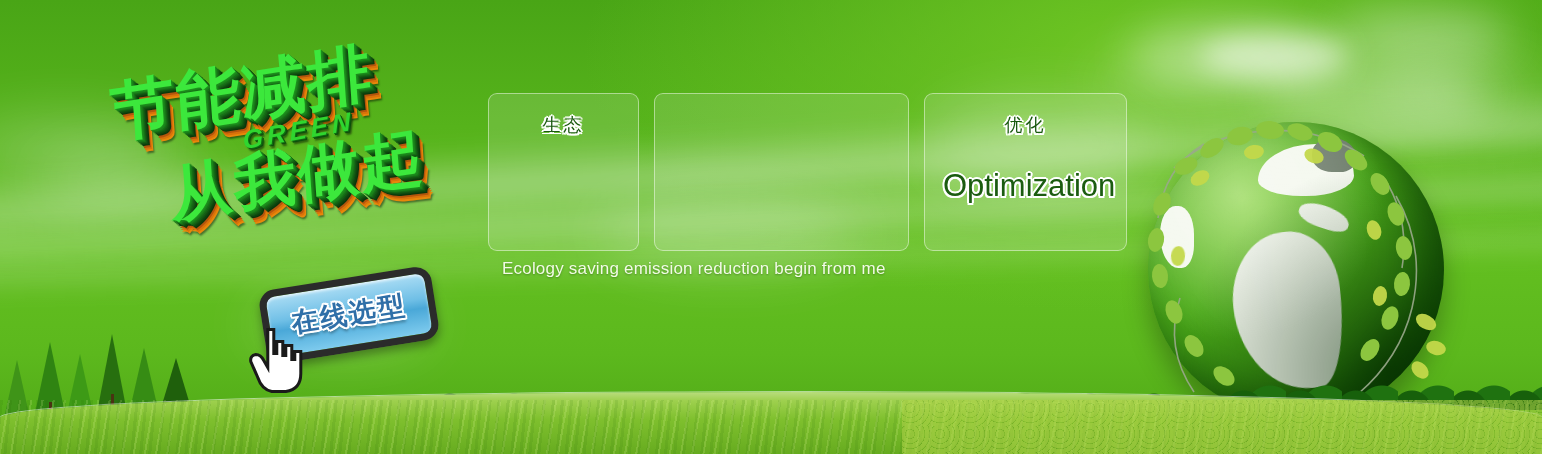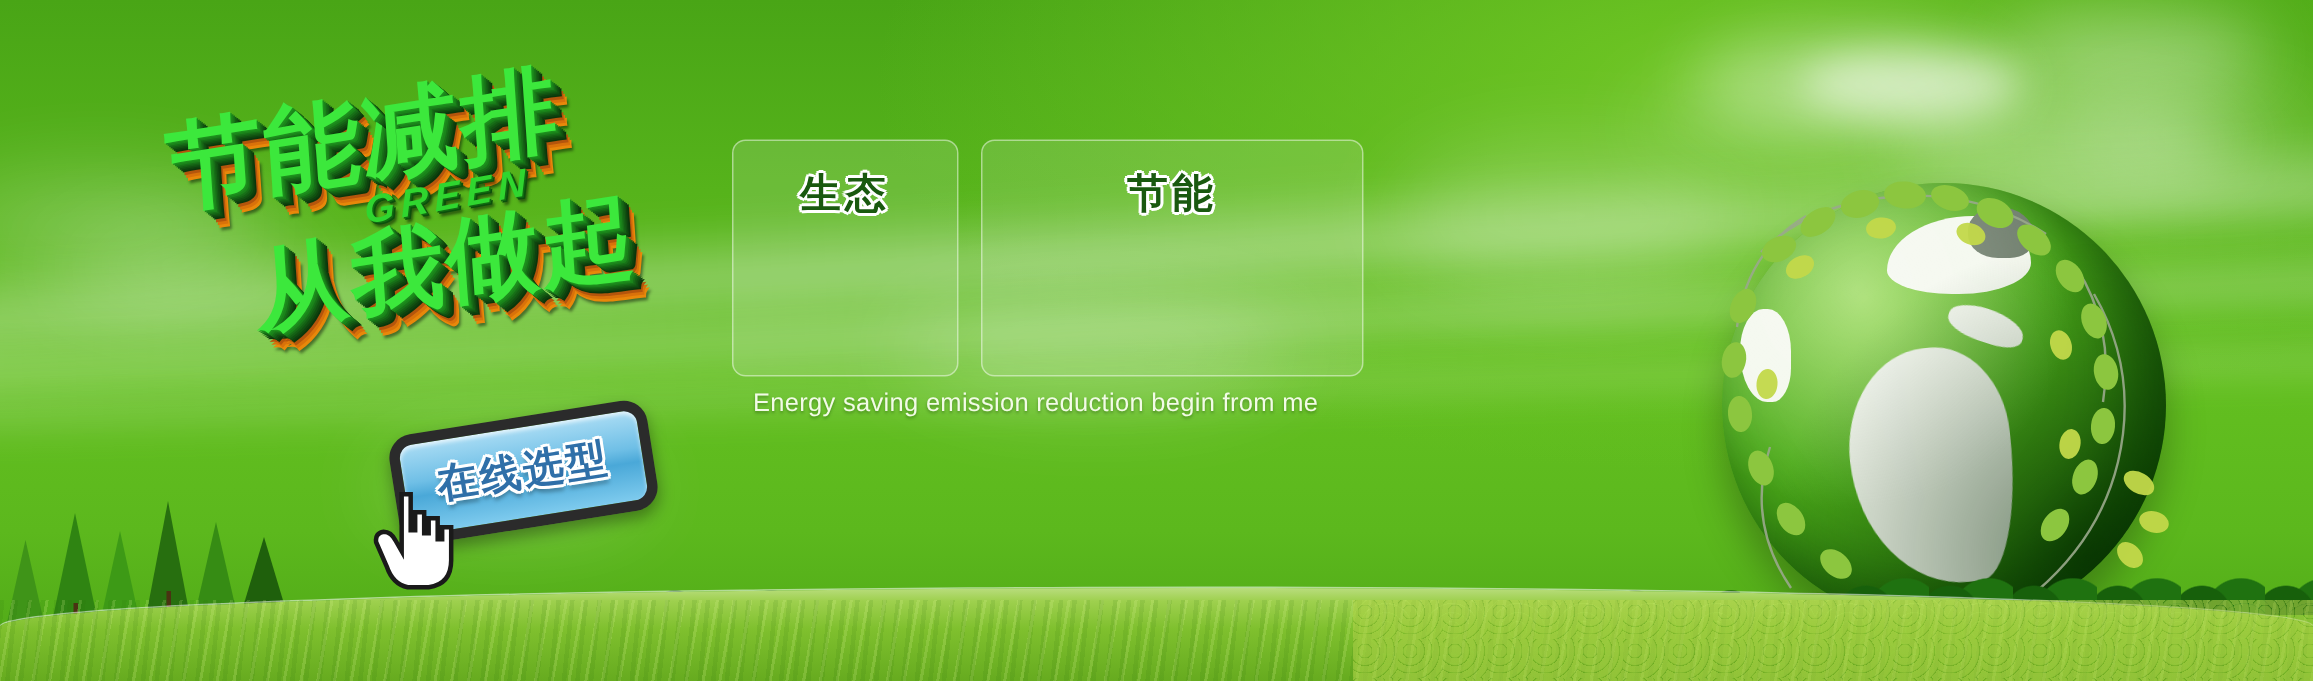--- a/index.html
+++ b/index.html
@@ -148,21 +148,21 @@
     border:1px solid rgba(255,255,255,.45);
     border-radius:9px;
     background:rgba(255,255,255,.13);
     text-align:center;
     cursor:pointer;
   }
   .card.w1{width:151px;}
   .card.w2{width:255px;}
   .card.w3{width:203px;}
   .card-cn{
-    font-size:27px;font-weight:700;color:#19590f;letter-spacing:3px;line-height:1;
+    font-size:18px;font-weight:400;color:#19590f;letter-spacing:3px;line-height:1;
     text-shadow:
       -1.5px -1.5px 0 #fff, 1.5px -1.5px 0 #fff, -1.5px 1.5px 0 #fff, 1.5px 1.5px 0 #fff,
       0 -2px 0 #fff, 0 2px 0 #fff, -2px 0 0 #fff, 2px 0 0 #fff;
   }
   .card-en{
     margin-top:36px;
     font-size:31px;font-weight:400;color:#1b5c10;line-height:1;
     text-shadow:
       -1.5px -1.5px 0 #fff, 1.5px -1.5px 0 #fff, -1.5px 1.5px 0 #fff, 1.5px 1.5px 0 #fff,
       0 -2px 0 #fff, 0 2px 0 #fff, -2px 0 0 #fff, 2px 0 0 #fff;
@@ -224,25 +224,28 @@
     <svg class="hand-cursor" viewBox="0 0 66 76">
       <path d="M22 10 L28 10 L28 34 L31 34 L31 22 L37 22 L37 36 L40 36 L40 26 L46 26 L46 40 L49 40 L49 32 L55 32 L55 54 Q55 70 40 72 L26 72 Q16 70 12 58 L5 42 Q4 36 10 35 Q15 35 18 41 L22 48 Z" fill="#ffffff" stroke="#1a1a1a" stroke-width="3" stroke-linejoin="miter"></path>
     </svg>
   </div>
 
   <div class="cards">
     <div class="card w1">
       <div class="card-cn">生态</div>
     </div>
     <div class="card w2">
-      <div class="card-cn">节能</div>
-    </div>
-  </div>
-
-  <div class="tagline">Energy saving emission reduction begin from me</div>
+    </div>
+    <div class="card w3">
+      <div class="card-cn">优化</div>
+      <div class="card-en">Optimization</div>
+    </div>
+  </div>
+
+  <div class="tagline">Ecology saving emission reduction begin from me</div>
 
   <div class="globe-wrap">
     <div class="shadow-pad"></div>
     <div class="globe">
 
       <div class="cont" style="left:110px;top:22px;width:96px;height:52px;border-radius:60% 40% 50% 45%/70% 60% 40% 30%;"></div>
       <div class="cont" style="left:164px;top:16px;width:44px;height:34px;border-radius:50% 60% 40% 50%;background:#6d7c6a;"></div>
       <div class="cont" style="left:150px;top:84px;width:52px;height:22px;border-radius:50% 60% 40% 50%;transform:rotate(18deg);"></div>
       <div class="cont" style="left:86px;top:110px;width:108px;height:158px;border-radius:54% 46% 28% 68%/46% 40% 62% 58%;transform:rotate(-6deg);"></div>
       <div class="cont" style="left:12px;top:84px;width:34px;height:62px;border-radius:50% 50% 40% 60%;"></div>

